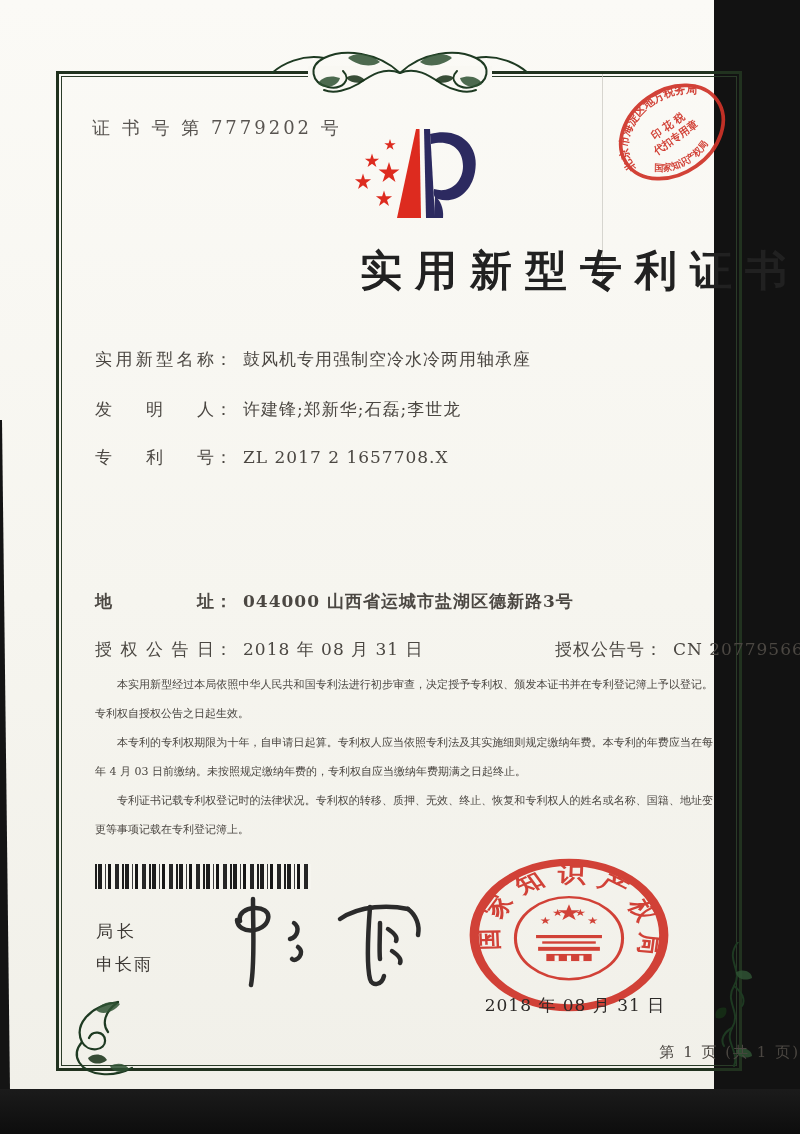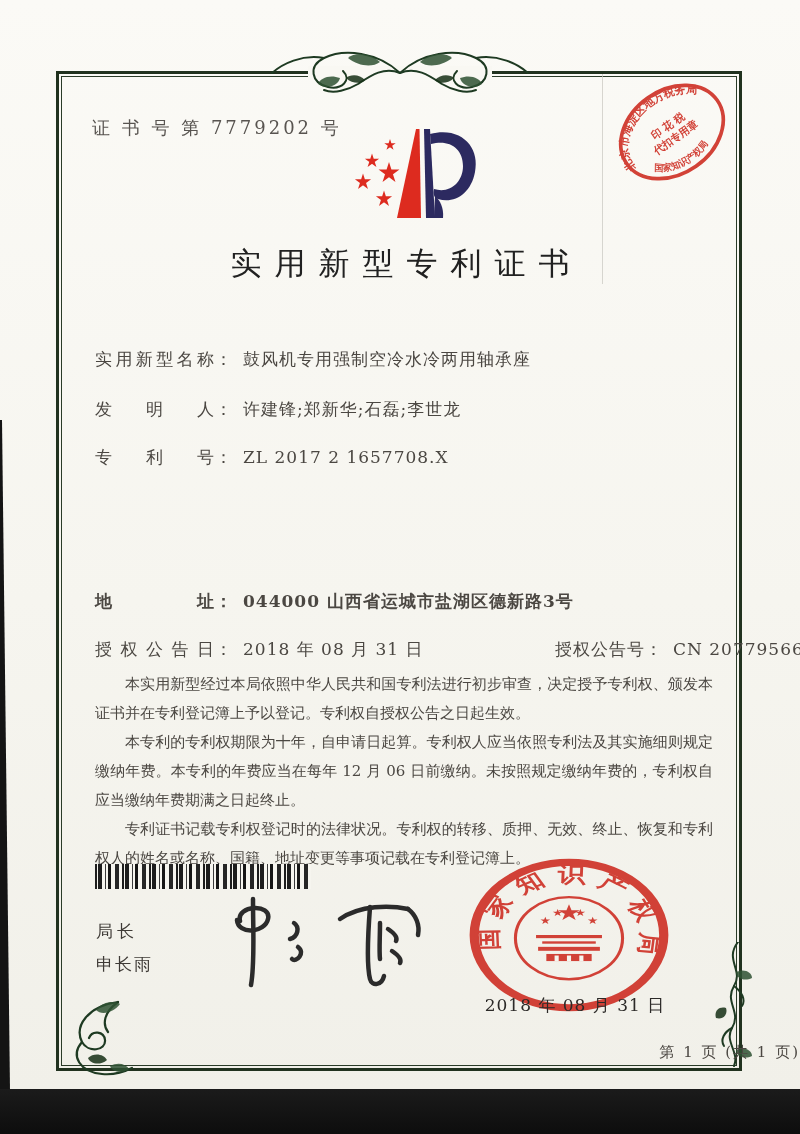--- a/index.html
+++ b/index.html
@@ -2,21 +2,21 @@
 <html><head>
 <meta charset="utf-8">
 <style>
   html,body{margin:0;padding:0;}
   body{
     width:800px;height:1134px;position:relative;overflow:hidden;
     background:#121212;
     font-family:"DejaVu Serif","Liberation Serif",serif;
   }
   .paper{
-    position:absolute;left:0;top:0;width:800px;height:1090px;
+    position:absolute;left:0;top:0;width:714px;height:1090px;
     background:linear-gradient(180deg,#fbfaf6 0%,#f6f5ef 55%,#f1f0e9 100%);
   }
   .dark-sliver-left{
     position:absolute;left:0;top:420px;width:12px;height:670px;
     background:#141414;
     clip-path:polygon(0 0,2px 0,10px 100%,0 100%);
   }
   .crease{
     position:absolute;left:602px;top:74px;width:1px;height:210px;
     background:#c7c6bf;opacity:.7;
@@ -31,37 +31,37 @@
     border:1px solid #2a3b28;
   }
   .ornament{position:absolute;}
   
   .cert-no{
     position:absolute;left:92px;top:116px;
     font-size:18px;color:#585450;letter-spacing:3px;
   }
   .logo{position:absolute;left:322px;top:126px;}
   .doc-title{
-    position:absolute;left:0;top:243px;width:800px;text-align:center;
-    font-size:31px;font-weight:400;color:#212121;letter-spacing:13px;text-indent:13px;
+    position:absolute;left:0;top:243px;width:800px;text-align:right;
+    font-size:42px;font-weight:700;color:#212121;letter-spacing:13px;text-indent:13px;
   }
   
   .tax-stamp{
     position:absolute;left:606px;top:80px;width:132px;height:104px;
     transform:rotate(-35deg);opacity:.92;
   }
   
   .row{position:absolute;left:95px;font-size:17px;color:#4b4742;letter-spacing:1px;white-space:nowrap;}
   .flabel{display:inline-block;width:120px;text-align:justify;text-align-last:justify;}
   .fvalue{margin-left:10px;}
   .grant-no{position:absolute;left:460px;top:0;}
   
   .paras{
     position:absolute;left:95px;top:670px;width:618px;
-    font-size:15px;line-height:29px;color:#4b4742;text-align:justify;
+    font-size:11px;line-height:29px;color:#4b4742;text-align:justify;
   }
   .paras p{margin:0;text-indent:2em;}
   
   .barcode{
     position:absolute;left:95px;top:864px;width:216px;height:25px;
     background:repeating-linear-gradient(90deg,
       #1d1d1d 0 2px,#f6f5ef 2px 3px,#1d1d1d 3px 7px,#f6f5ef 7px 10px,
       #3b3b3b 10px 11px,#f6f5ef 11px 13px,#161616 13px 16px,#f6f5ef 16px 20px,
       #262626 20px 24px,#f6f5ef 24px 27px);
   }
@@ -208,21 +208,21 @@
   <div class="row" style="top:590px;font-weight:bold;">
     <span class="flabel">地址</span><span>：</span><span class="fvalue">044000 山西省运城市盐湖区德新路3号</span>
   </div>
   <div class="row" style="top:638px;width:618px;">
     <span class="flabel">授权公告日</span><span>：</span><span class="fvalue">2018 年 08 月 31 日</span>
     <span class="grant-no"><span>授权公告号</span><span>：</span><span class="fvalue">CN 207795664 U</span></span>
   </div>
 
   <div class="paras">
     <p>本实用新型经过本局依照中华人民共和国专利法进行初步审查，决定授予专利权、颁发本证书并在专利登记簿上予以登记。专利权自授权公告之日起生效。</p>
-    <p>本专利的专利权期限为十年，自申请日起算。专利权人应当依照专利法及其实施细则规定缴纳年费。本专利的年费应当在每年 12 月 06 日前缴纳。未按照规定缴纳年费的，专利权自应当缴纳年费期满之日起终止。</p>
+    <p>本专利的专利权期限为十年，自申请日起算。专利权人应当依照专利法及其实施细则规定缴纳年费。本专利的年费应当在每年 4 月 03 日前缴纳。未按照规定缴纳年费的，专利权自应当缴纳年费期满之日起终止。</p>
     <p>专利证书记载专利权登记时的法律状况。专利权的转移、质押、无效、终止、恢复和专利权人的姓名或名称、国籍、地址变更等事项记载在专利登记簿上。</p>
   </div>
 
   <div class="barcode"></div>
 
   <div class="officer-title">局长</div>
   <div class="officer-name">申长雨</div>
 
   <svg class="signature" width="235" height="100" viewBox="0 0 235 100">
     <g stroke="#2b2b2b" stroke-width="4.5" fill="none" stroke-linecap="round" stroke-linejoin="round">

